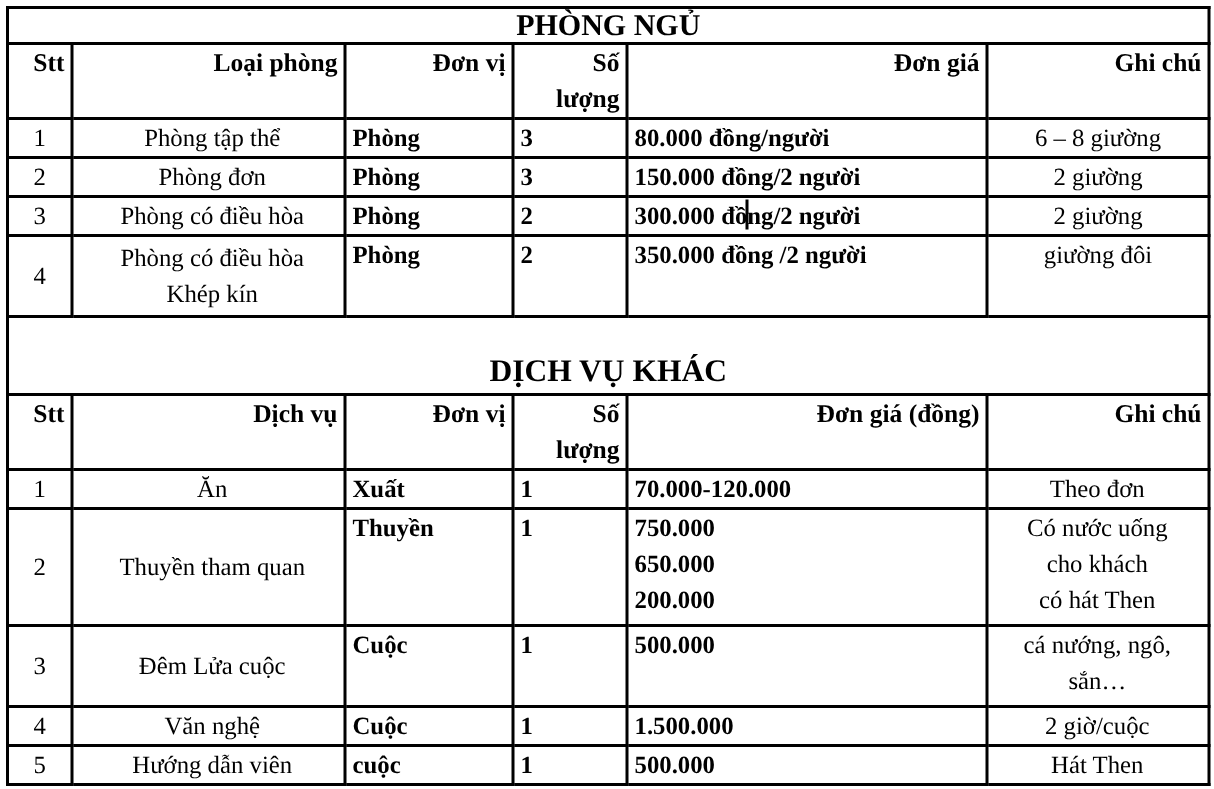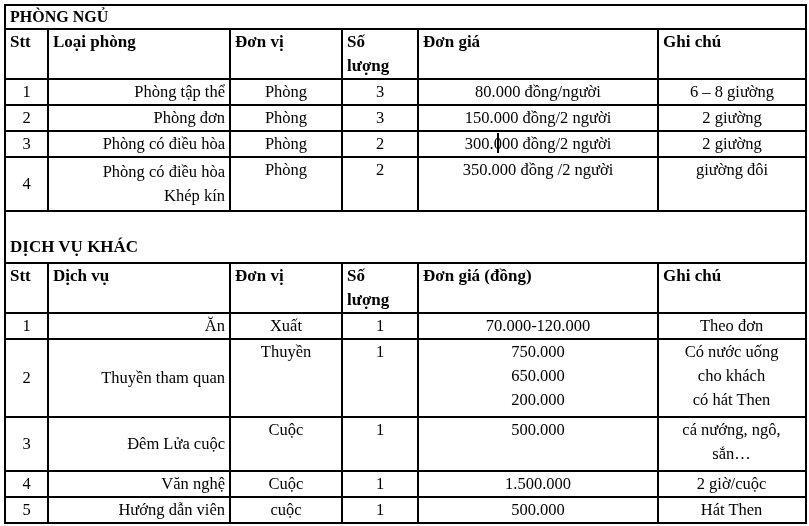--- a/index.html
+++ b/index.html
@@ -12,32 +12,32 @@
   .doc{position:absolute;left:4px;top:4px;}
   table{border-collapse:collapse;table-layout:fixed;width:801px;}
   td,th{
     border:2px solid #000;
     padding:0 4px;
     font-size:16.5px;line-height:24px;
     white-space:pre-line;
     vertical-align:top;
     overflow:hidden;
   }
-  th{font-size:17px;font-weight:bold;text-align:left;vertical-align:top;}
+  th{font-size:17px;font-weight:bold;text-align:right;vertical-align:top;}
   .stt{text-align:center;vertical-align:middle;padding:0 2px;}
-  .name{text-align:right;vertical-align:middle;padding-left:9px;}
-  .unit,.qty,.price{text-align:center;}
+  .name{text-align:center;vertical-align:middle;padding-left:9px;}
+  .unit,.qty,.price{font-weight:bold;}
   .note{text-align:center;margin-top:28px;}
   .note.right{text-align:center;padding-right:5px;}
   .title-cell{
-    font-weight:bold;font-size:16px;text-align:left;
+    font-weight:bold;font-size:20px;text-align:center;
     vertical-align:middle;line-height:20px;
   }
   .gap-cell{
-    font-weight:bold;font-size:17px;
+    font-weight:bold;font-size:21px;text-align:center;
     vertical-align:bottom;padding-bottom:3px;
   }
   tr.h24{height:24px;}
   tr.h50{height:50px;}
   tr.h26{height:26px;}
   tr.h54{height:54px;}
   tr.h52{height:52px;}
   tr.h78{height:78px;}
   .caret{
     position:absolute;left:497px;top:133px;width:2px;height:20px;

